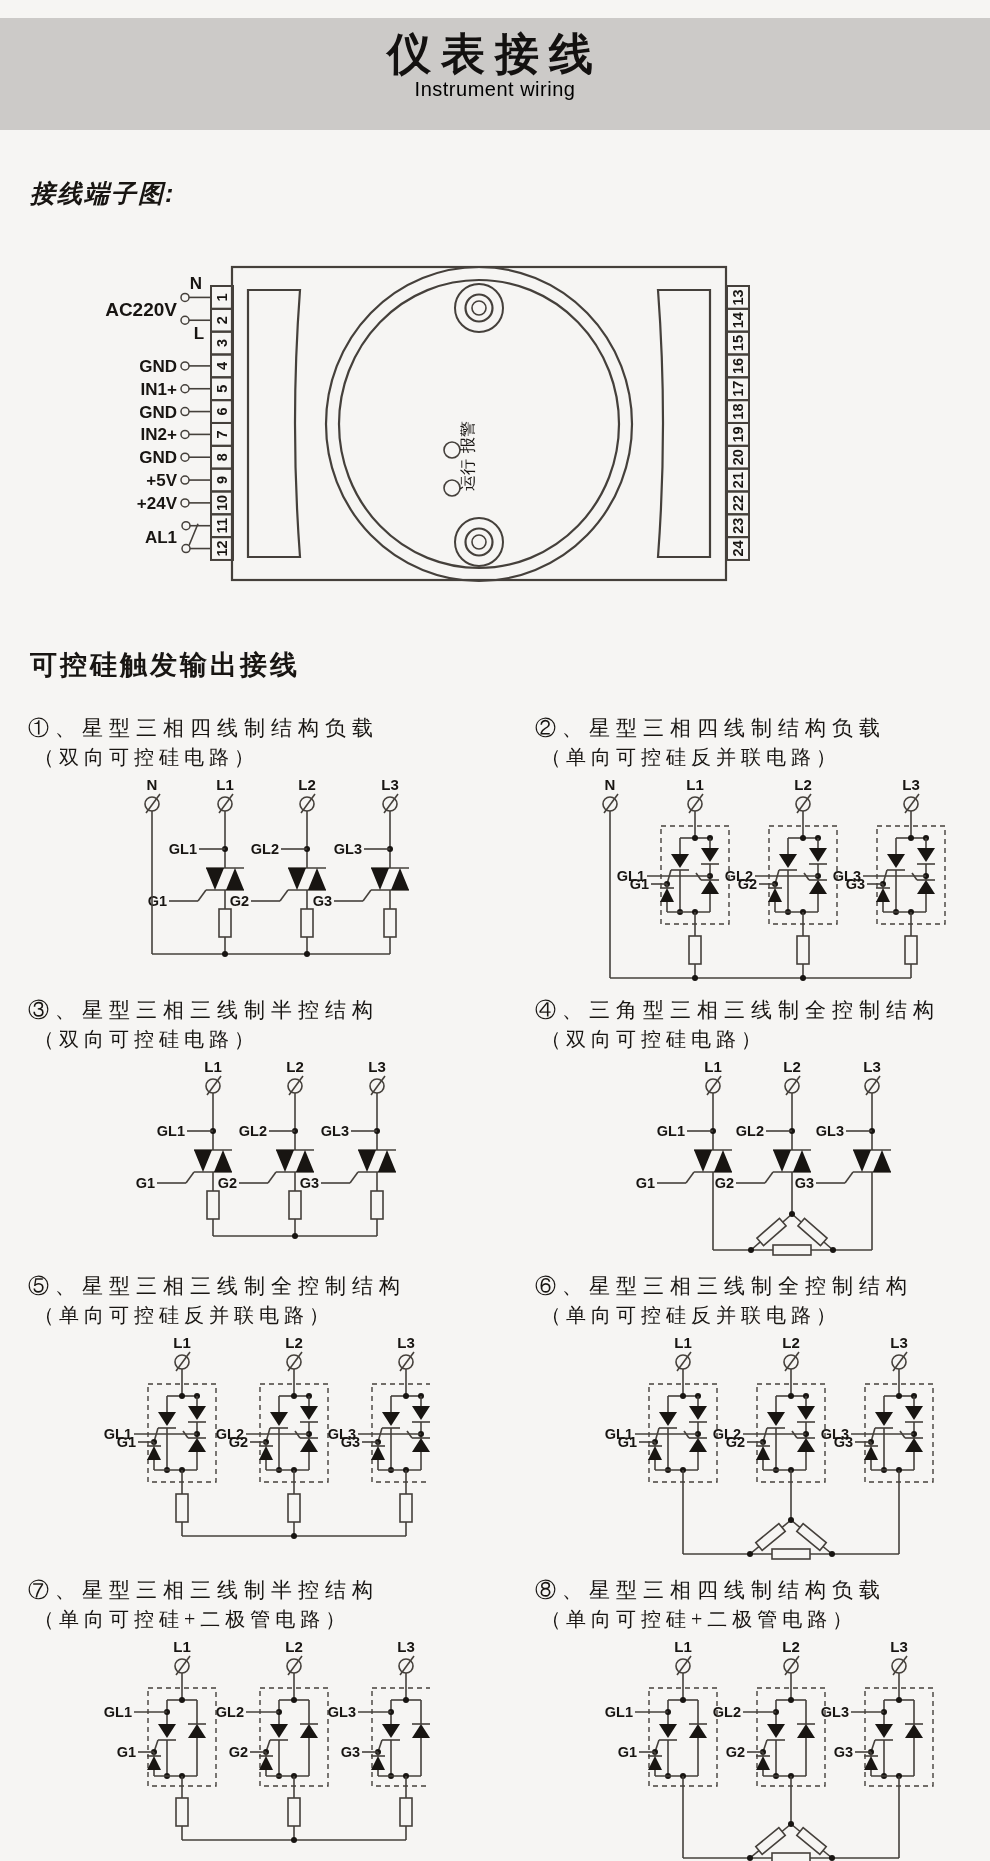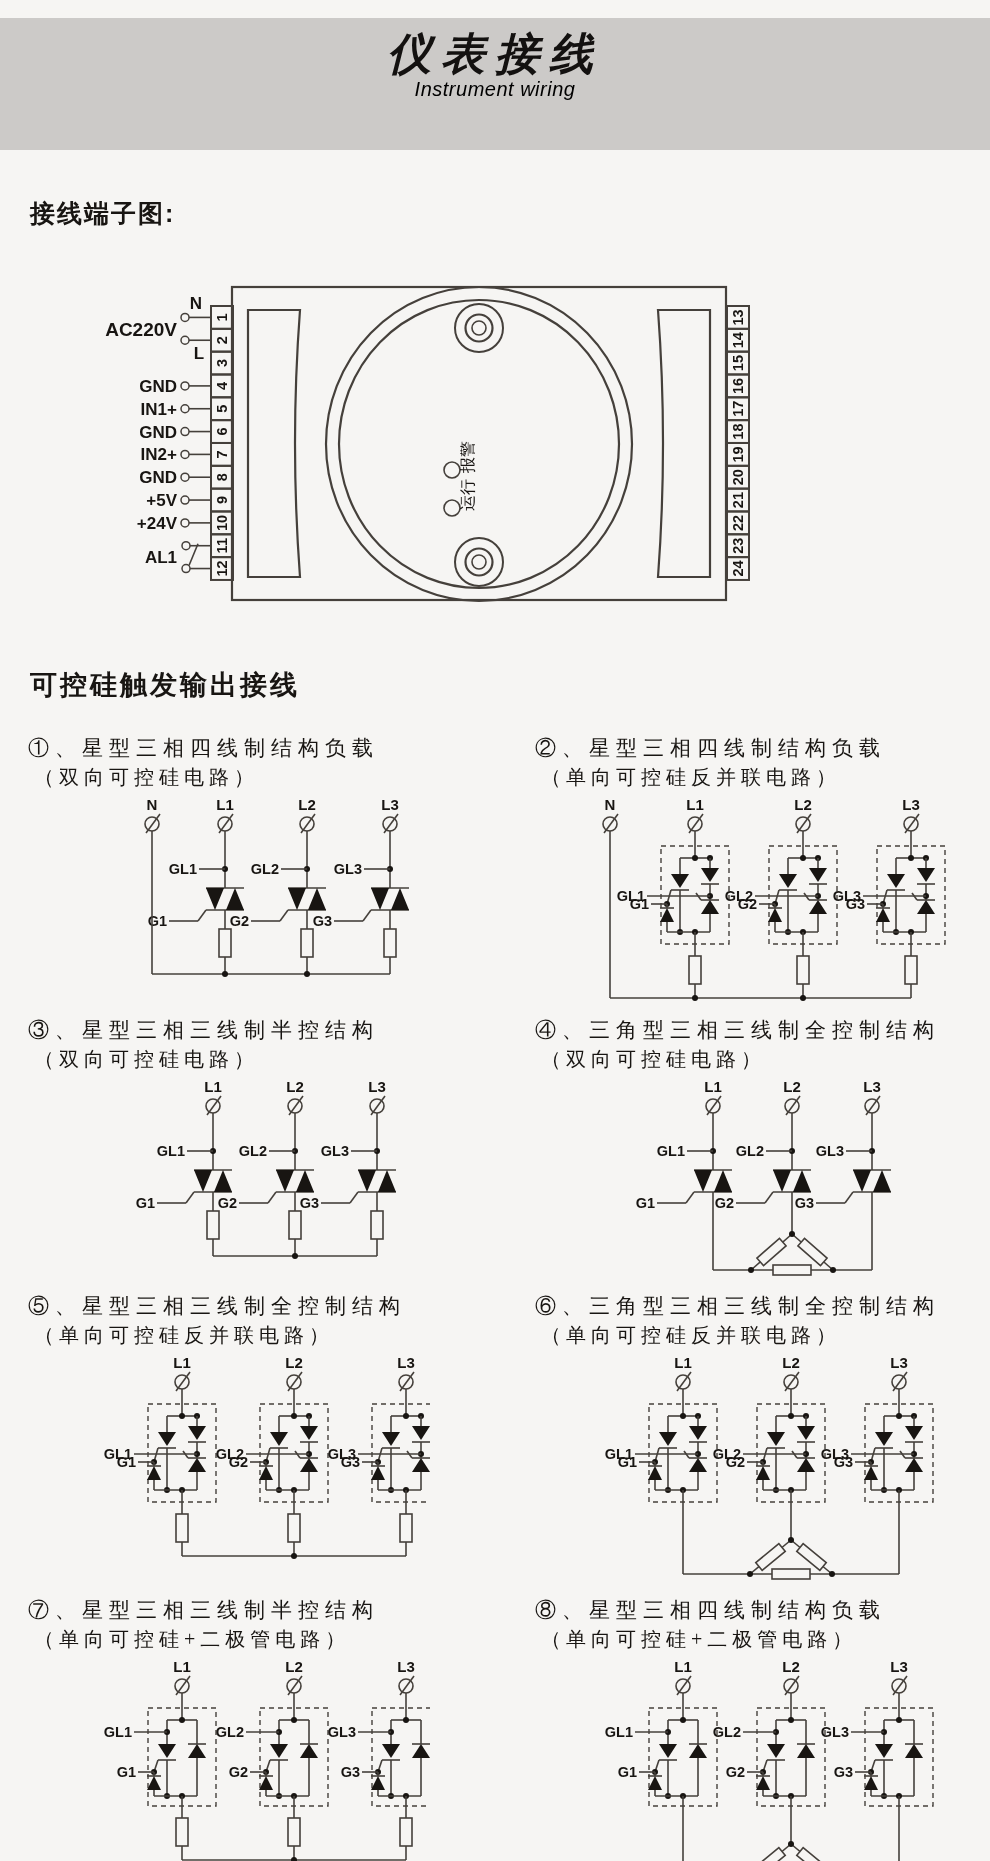--- a/index.html
+++ b/index.html
@@ -1,24 +1,24 @@
 <!DOCTYPE html>
 <html><head>
 <meta charset="utf-8">
 <style>
   html,body{margin:0;padding:0;}
   body{
     width:990px;height:1861px;overflow:hidden;
     background:#f6f5f3;color:#181512;
     font-family:"Liberation Sans",sans-serif;
   }
-  .band{margin-top:18px;height:132px;background:#cccac8;text-align:center;font-style:italic;}
+  .band{margin-top:18px;height:112px;background:#cccac8;text-align:center;}
   .band h1{margin:0;padding-top:10px;font-size:44px;line-height:52px;letter-spacing:10px;font-weight:700;color:#131110;}
   .band .sub{font-size:20px;line-height:22px;margin-top:-2px;letter-spacing:.5px;color:#000000;}
-  h2.sec1{margin:48px 0 2px 30px;font-size:25px;line-height:30px;letter-spacing:2px;font-weight:700;}
+  h2.sec1{margin:48px 0 2px 30px;font-size:25px;line-height:30px;letter-spacing:2px;font-weight:700;font-style:italic;}
   h2.sec2{margin:44px 0 23px 30px;font-size:27px;line-height:32px;letter-spacing:3px;font-weight:700;}
   svg{display:block;}
   svg text{font-family:"Liberation Sans",sans-serif;fill:#181512;}
   .w{fill:none;stroke:#45403b;stroke-width:1.6;}
   .w2{fill:none;stroke:#45403b;stroke-width:2.2;}
   .cell{fill:none;stroke:#45403b;stroke-width:2;}
   .dash{fill:none;stroke:#45403b;stroke-width:1.4;stroke-dasharray:5 4;}
   .dot{fill:#181512;stroke:none;}
   .tri{fill:#181512;stroke:none;}
   .res{fill:#f6f5f3;stroke:#45403b;stroke-width:1.6;}
@@ -646,21 +646,21 @@
           <line x1="294" y1="190" x2="294" y2="204" class="w"></line>
           <line x1="406" y1="160" x2="406" y2="162" class="w"></line>
           <rect x="400" y="162" width="12" height="28" class="res"></rect>
           <line x1="406" y1="190" x2="406" y2="204" class="w"></line>
           <line x1="182" y1="204" x2="406" y2="204" class="w"></line>
           <circle cx="294" cy="204" r="3" class="dot"></circle>
         </svg>
       </div>
   </div>
   <div class="colR">
-    <div class="diag-title">⑥、三角型三相三线制全控制结构</div>
+    <div class="diag-title">⑥、星型三相三线制全控制结构</div>
     <div class="diag-sub">（单向可控硅反并联电路）</div>
     <div class="circuit">
         <svg viewBox="0 0 560 234" width="560" height="234">
           <text x="253" y="16" text-anchor="middle" font-size="15" font-weight="bold">L1</text>
           <circle cx="253" cy="30" r="7" class="w"></circle>
           <line x1="247" y1="39" x2="261" y2="20" class="w"></line>
           <text x="361" y="16" text-anchor="middle" font-size="15" font-weight="bold">L2</text>
           <circle cx="361" cy="30" r="7" class="w"></circle>
           <line x1="355" y1="39" x2="369" y2="20" class="w"></line>
           <text x="469" y="16" text-anchor="middle" font-size="15" font-weight="bold">L3</text>

